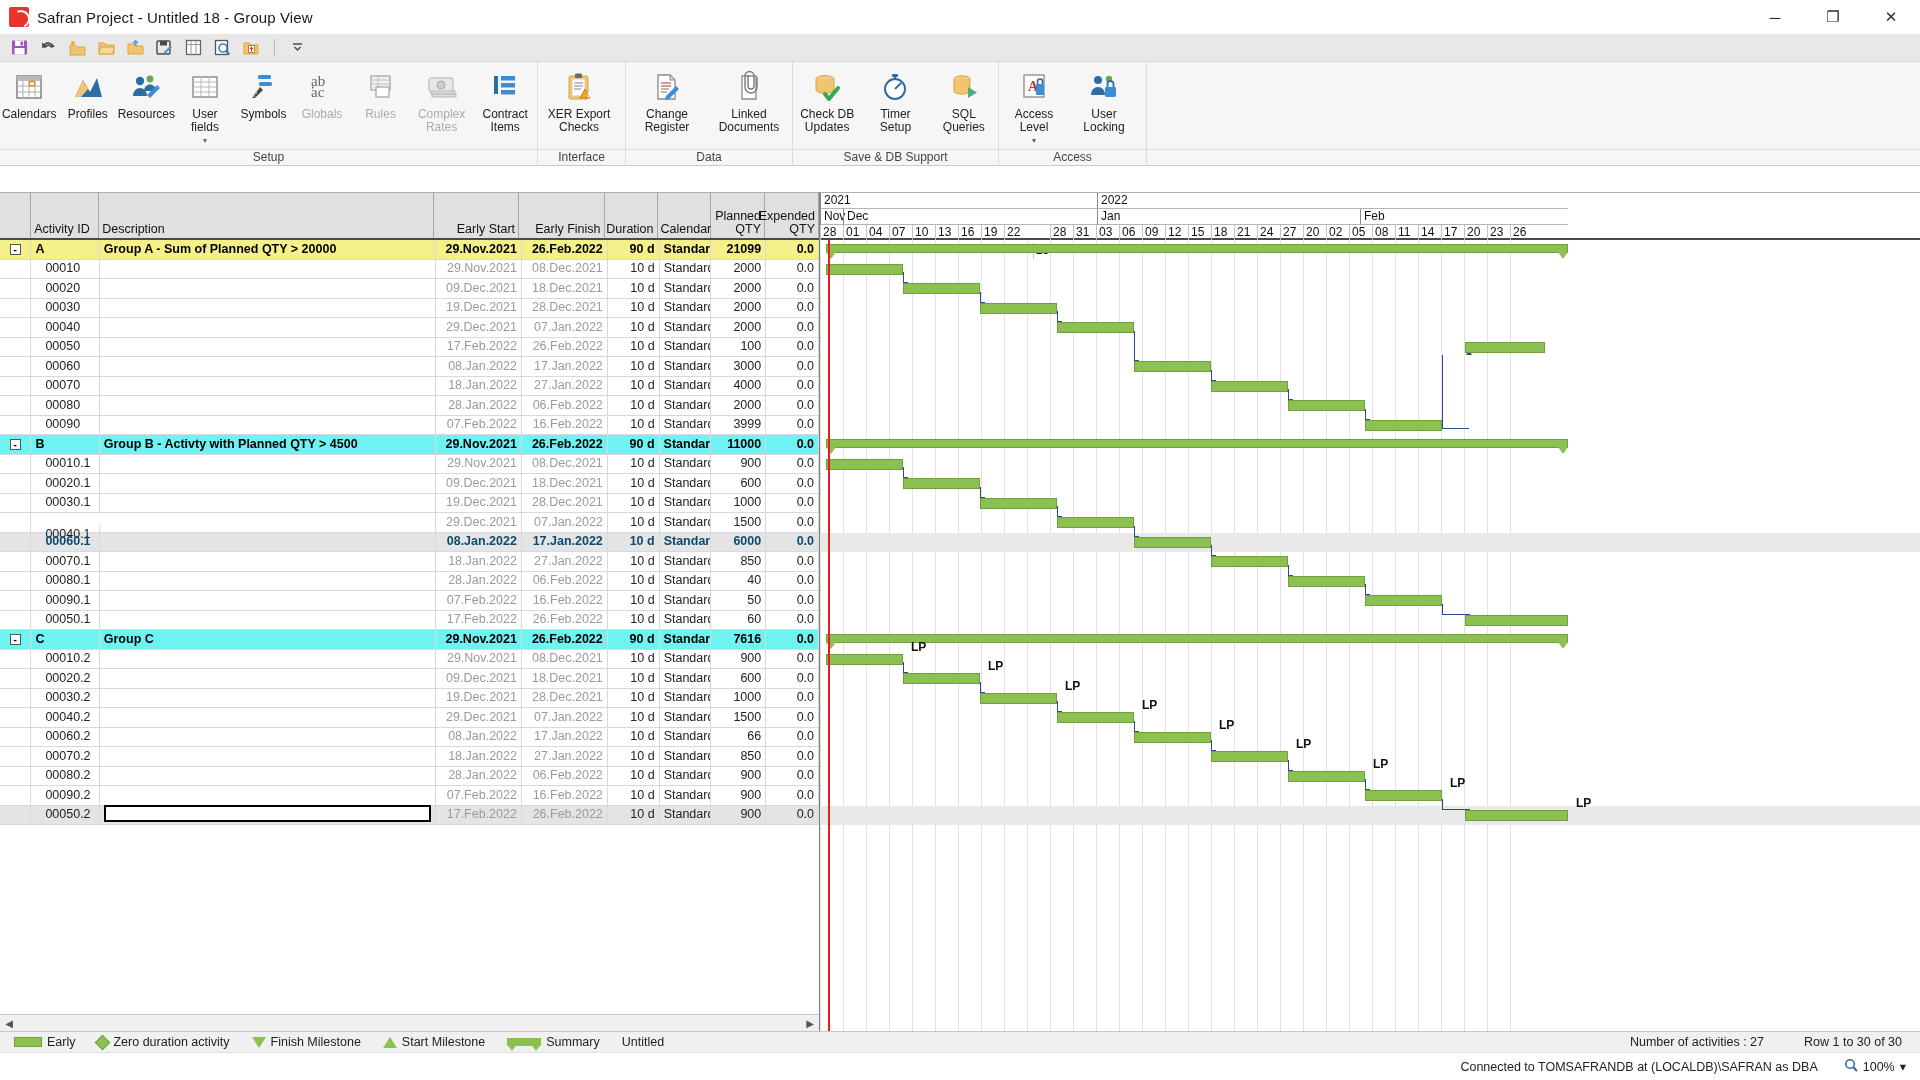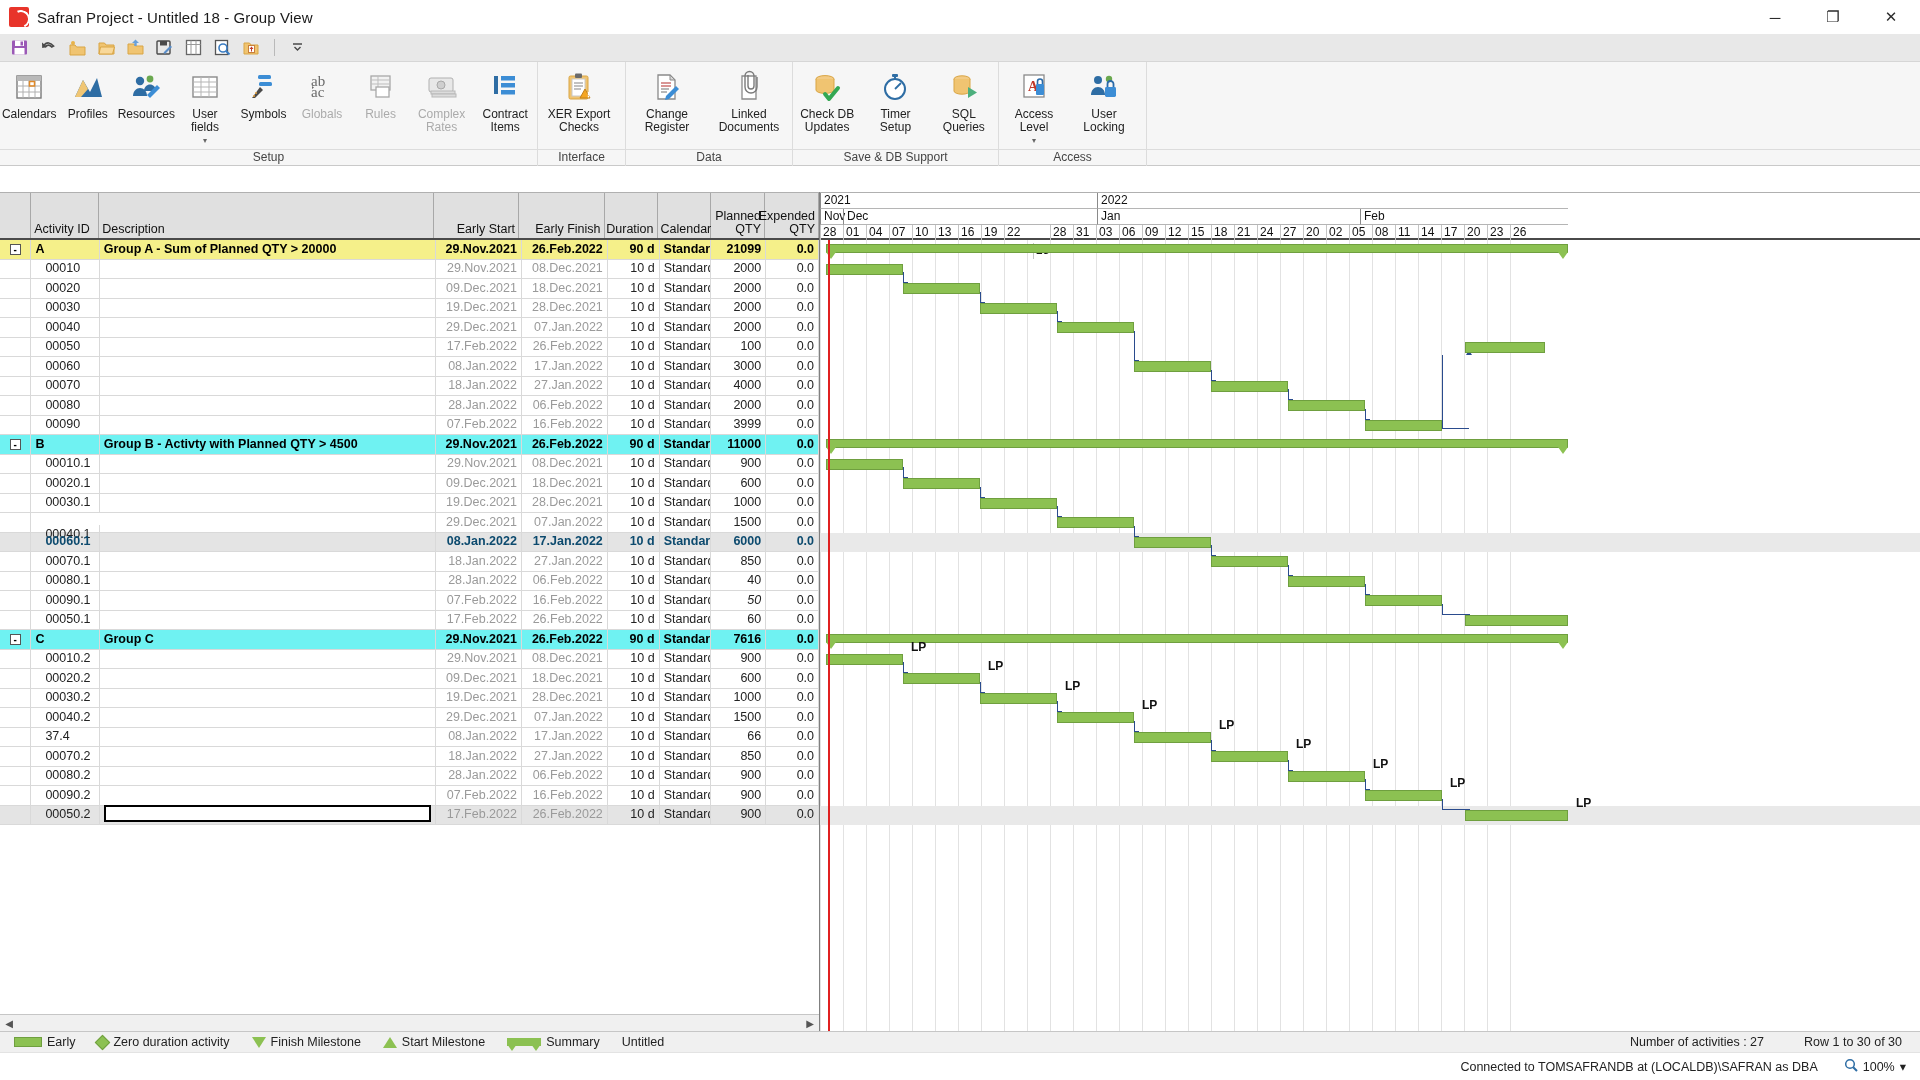--- a/index.html
+++ b/index.html
@@ -757,21 +757,21 @@
             <div class="gcell num" style="width: 54px;">0.0</div>
           </div>
           <div class="grow">
             <div class="gcell" style="width: 32px;"></div>
             <div class="gcell" style="width: 70px; padding-left: 14px;">00090.1</div>
             <div class="gcell" style="width: 345px;"></div>
             <div class="gcell num dim" style="width: 88px;">07.Feb.2022</div>
             <div class="gcell num dim" style="width: 88px;">16.Feb.2022</div>
             <div class="gcell num" style="width: 53px;">10 d</div>
             <div class="gcell" style="width: 53px;">Standard</div>
-            <div class="gcell num" style="width: 56px; font-style: italic;">50</div>
+            <div class="gcell num" style="width: 56px;">50</div>
             <div class="gcell num" style="width: 54px;">0.0</div>
           </div>
           <div class="grow">
             <div class="gcell" style="width: 32px;"></div>
             <div class="gcell" style="width: 70px; padding-left: 14px;">00050.1</div>
             <div class="gcell" style="width: 345px;"></div>
             <div class="gcell num dim" style="width: 88px;">17.Feb.2022</div>
             <div class="gcell num dim" style="width: 88px;">26.Feb.2022</div>
             <div class="gcell num" style="width: 53px;">10 d</div>
             <div class="gcell" style="width: 53px;">Standard</div>
@@ -830,21 +830,21 @@
             <div class="gcell" style="width: 345px;"></div>
             <div class="gcell num dim" style="width: 88px;">29.Dec.2021</div>
             <div class="gcell num dim" style="width: 88px;">07.Jan.2022</div>
             <div class="gcell num" style="width: 53px;">10 d</div>
             <div class="gcell" style="width: 53px;">Standard</div>
             <div class="gcell num" style="width: 56px;">1500</div>
             <div class="gcell num" style="width: 54px;">0.0</div>
           </div>
           <div class="grow">
             <div class="gcell" style="width: 32px;"></div>
-            <div class="gcell" style="width: 70px; padding-left: 14px;">37.4</div>
+            <div class="gcell" style="width: 70px; padding-left: 14px;">00060.2</div>
             <div class="gcell" style="width: 345px;"></div>
             <div class="gcell num dim" style="width: 88px;">08.Jan.2022</div>
             <div class="gcell num dim" style="width: 88px;">17.Jan.2022</div>
             <div class="gcell num" style="width: 53px;">10 d</div>
             <div class="gcell" style="width: 53px;">Standard</div>
             <div class="gcell num" style="width: 56px;">66</div>
             <div class="gcell num" style="width: 54px;">0.0</div>
           </div>
           <div class="grow">
             <div class="gcell" style="width: 32px;"></div>

